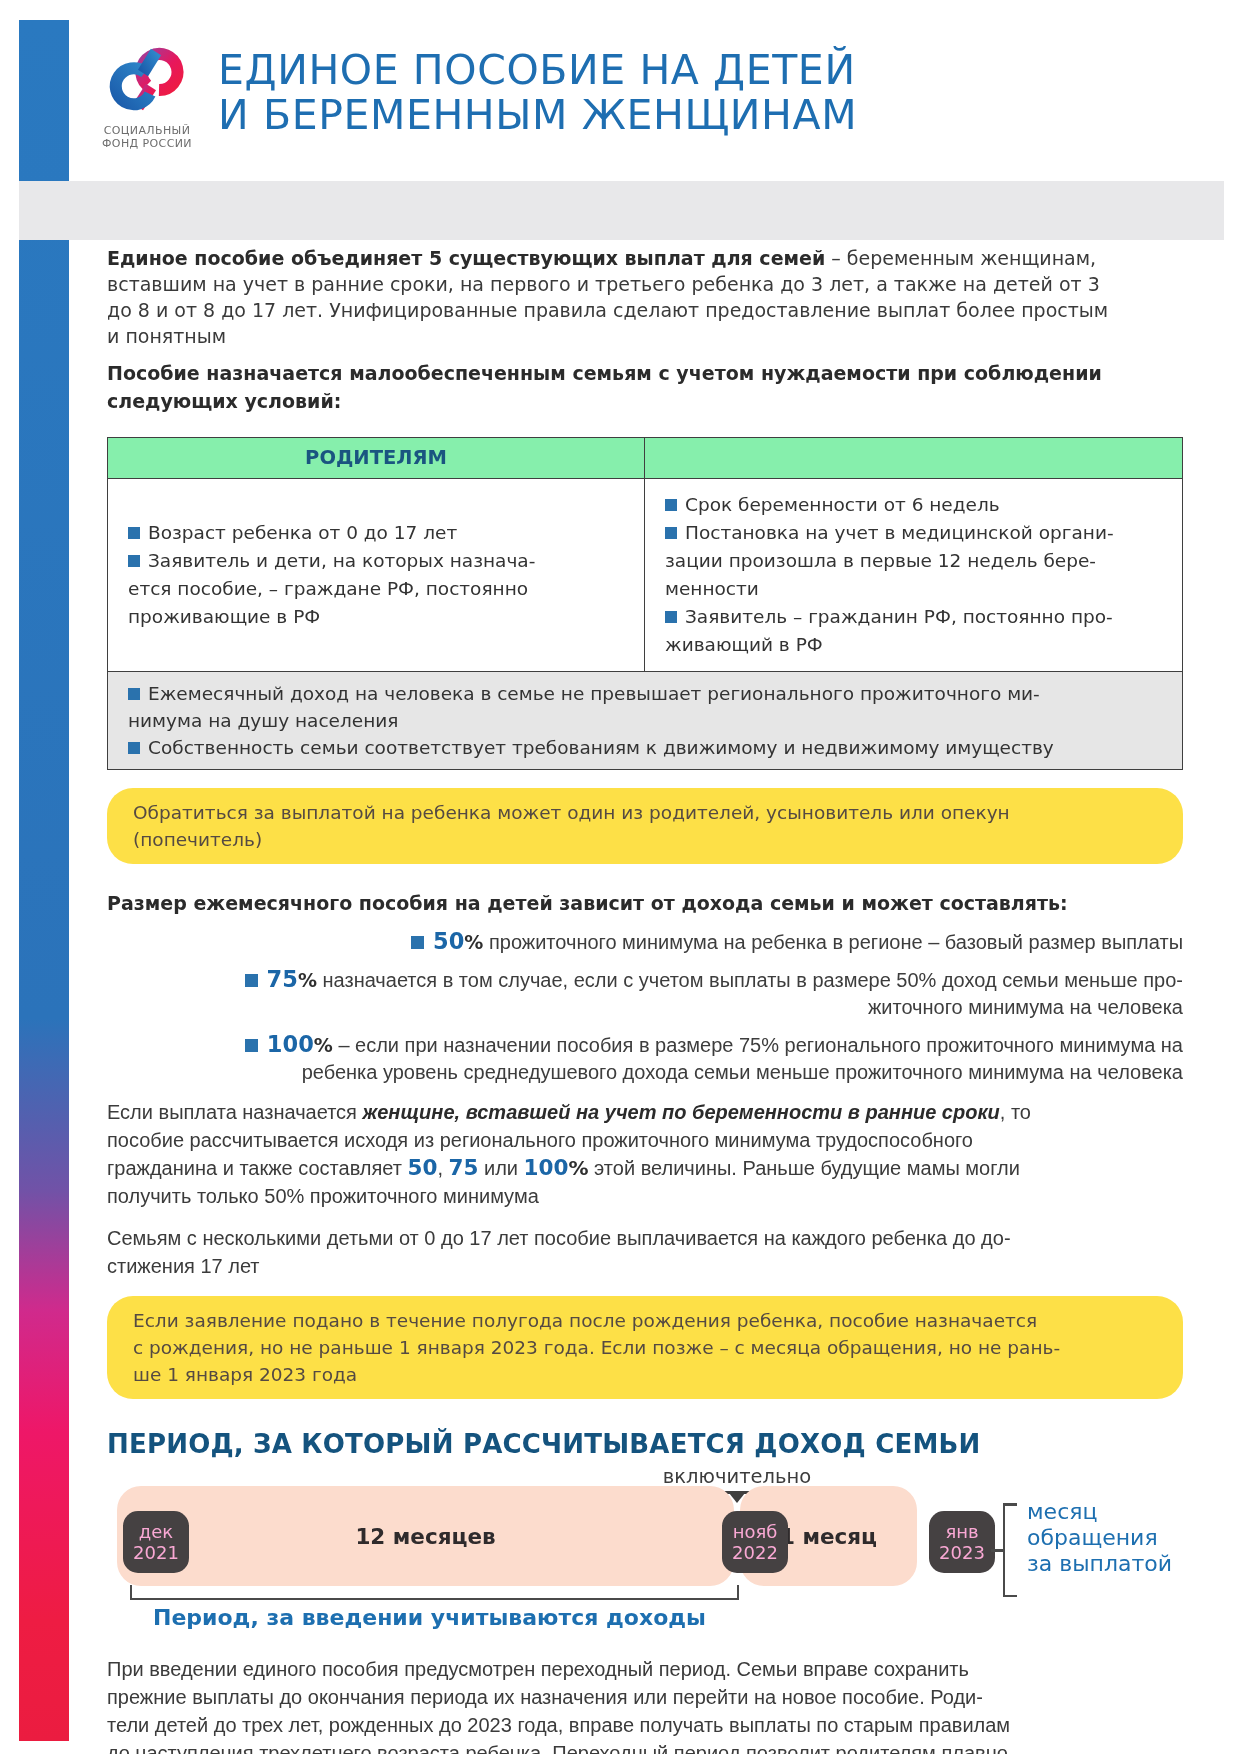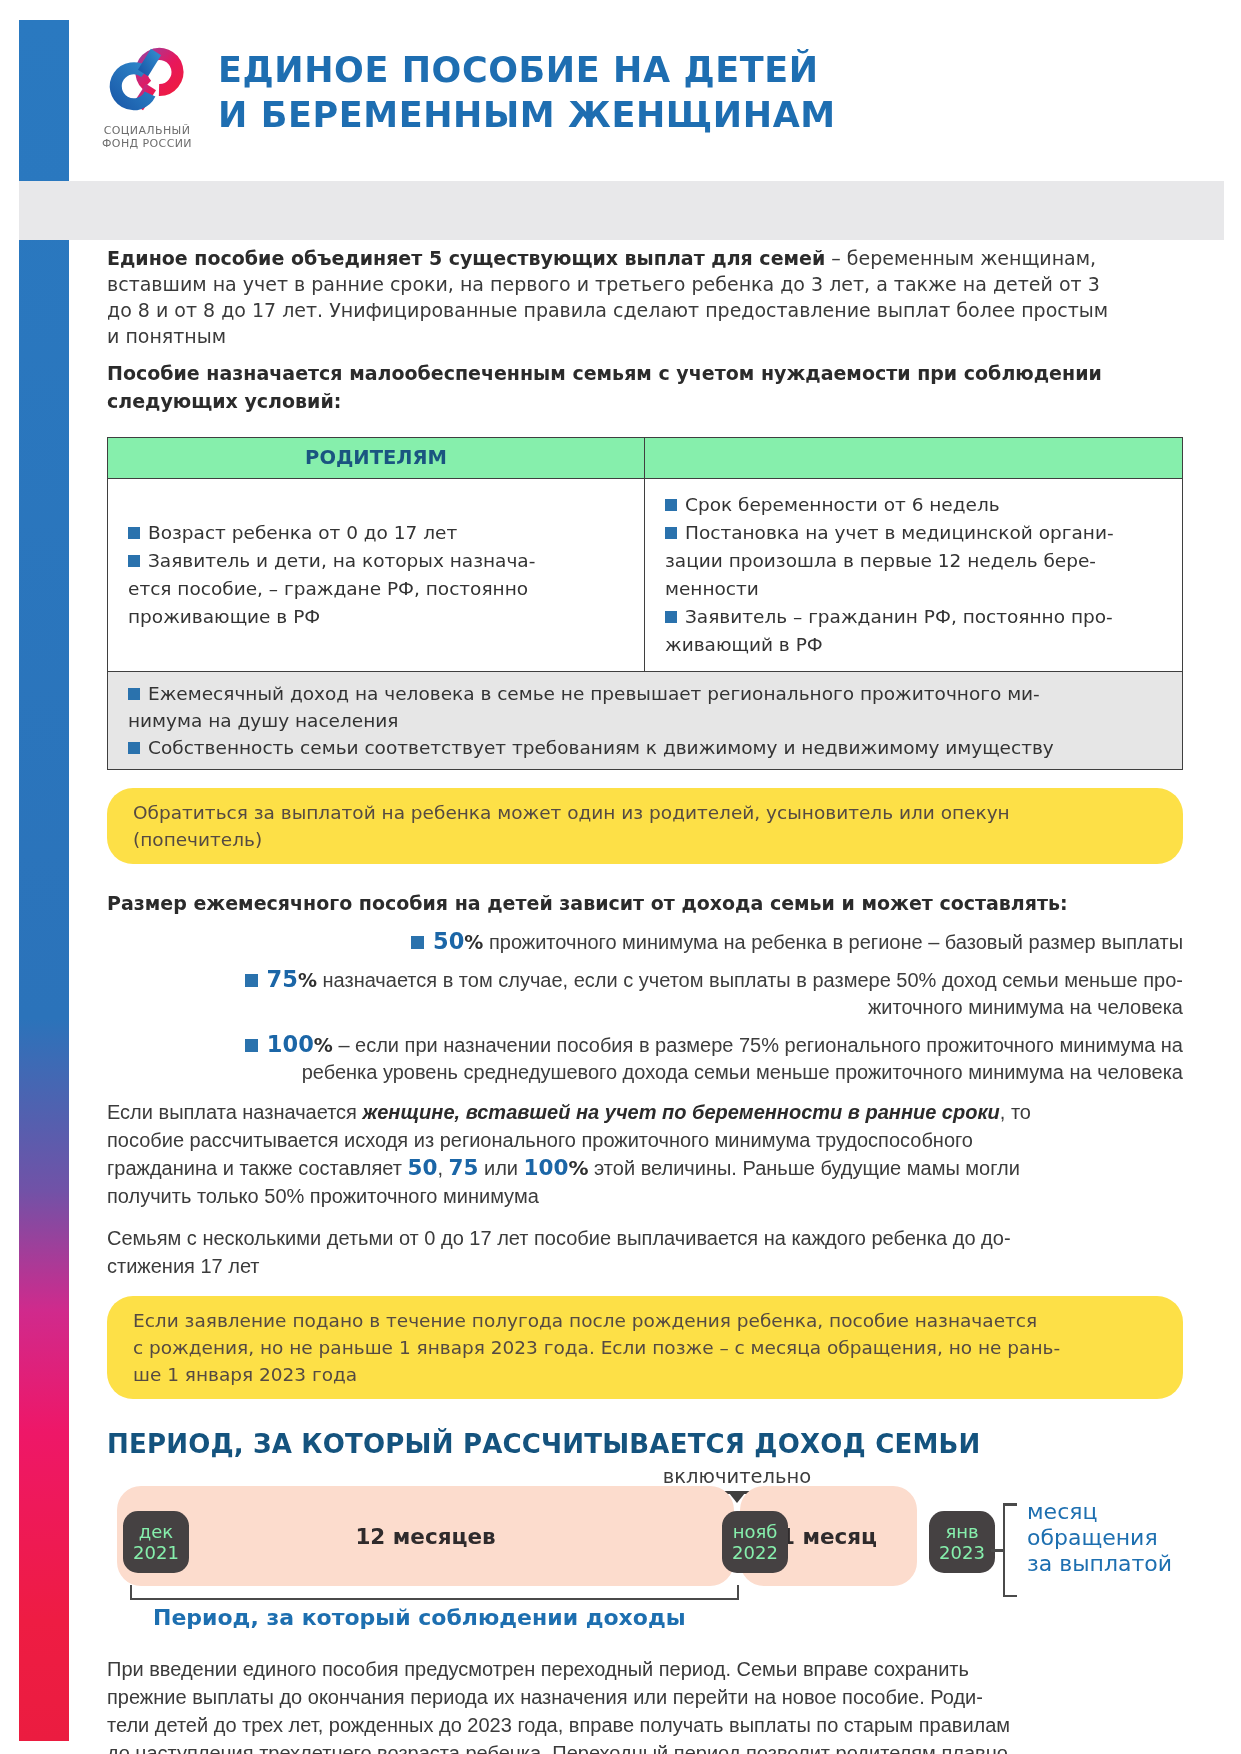--- a/index.html
+++ b/index.html
@@ -10,21 +10,21 @@
   .cond{font-family:"Liberation Sans",sans-serif;}
 
   
   .accent{position:absolute;left:19px;top:20px;width:50px;height:1721px;
     background:linear-gradient(180deg,#2a79c0 0%,#2b73ba 58%,#7152a7 68%,#d02a8c 75%,#ee1768 82%,#ee1c43 93%,#eb1c40 100%);}
 
   
   .band{position:absolute;left:19px;top:181px;width:1205px;height:59px;background:#e8e8ea;}
   .logo-wrap{position:absolute;left:88px;top:40px;width:118px;text-align:center;}
   .logo-caption{margin-top:2px;font-size:11px;line-height:13px;letter-spacing:.4px;color:#6d6d6d;font-weight:normal;}
-  .title{position:absolute;left:218px;top:48px;font-size:35px;line-height:45px;font-weight:700;
+  .title{position:absolute;left:218px;top:48px;font-size:41px;line-height:45px;font-weight:400;
          color:#1e6eb1;letter-spacing:.6px;}
 
   
   .content{position:absolute;left:107px;top:245px;width:1076px;}
 
   .intro{font-size:19px;line-height:26px;color:#3a3a3a;}
   .intro b{color:#2b2b2b;}
   .cond-heading{margin-top:10px;font-size:19px;line-height:28px;font-weight:700;color:#2b2b2b;}
 
   
@@ -61,21 +61,21 @@
   .diagram{position:relative;margin-top:6px;height:170px;}
   .incl-label{position:absolute;left:546px;top:0;width:168px;text-align:center;font-size:19.5px;color:#3c3c3c;}
   .incl-line{position:absolute;left:546px;top:26px;width:168px;height:2.5px;background:#3f3f3f;}
   .notch{position:absolute;left:622px;top:28px;width:0;height:0;
          border-left:8px solid transparent;border-right:8px solid transparent;border-top:10px solid #3f3f3f;}
   .bar{position:absolute;top:21px;height:100px;background:#fcdccd;border-radius:24px;
        display:flex;align-items:center;justify-content:center;}
   .bar1{left:10px;width:617px;} .bar2{left:633px;width:177px;}
   .bar-label{font-size:21.5px;font-weight:700;color:#2f2b2c;}
   .mbox{position:absolute;top:46px;width:66px;height:62px;background:#454142;border-radius:15px;
-        color:#86efac;font-size:18px;line-height:21px;display:flex;align-items:center;justify-content:center;
+        color:#f9a8d4;font-size:18px;line-height:21px;display:flex;align-items:center;justify-content:center;
         text-align:center;}
   .mb1{left:16px;} .mb2{left:615px;} .mb3{left:822px;}
   .ubracket{position:absolute;left:23px;top:120px;width:605px;height:13px;
             border-left:2.5px solid #4a4a4a;border-right:2.5px solid #4a4a4a;border-bottom:2.5px solid #4a4a4a;}
   .income-label{position:absolute;left:46px;top:140px;font-size:22px;font-weight:600;color:#1d6fb0;}
   .cbracket{position:absolute;left:896px;top:38px;width:13px;height:94px;border-left:2.5px solid #4a4a4a;}
   .cbracket::before{content:"";position:absolute;left:0;top:0;width:12px;height:2.5px;background:#4a4a4a;}
   .cbracket::after{content:"";position:absolute;left:0;bottom:0;width:12px;height:2.5px;background:#4a4a4a;}
   .cdash{position:absolute;left:884px;top:84px;width:12px;height:2.5px;background:#4a4a4a;}
   .claim-label{position:absolute;left:920px;top:34px;font-size:22px;line-height:26px;color:#1d6fb0;}
@@ -192,21 +192,21 @@
         </div>
 
       <div class="mbox mb1 pre">дек
 2021</div>
       <div class="mbox mb2 pre">нояб
 2022</div>
       <div class="mbox mb3 pre">янв
 2023</div>
 
       <div class="ubracket"></div>
-      <div class="income-label">Период, за который соблюдении доходы</div>
+      <div class="income-label">Период, за введении учитываются доходы</div>
 
       <div class="cbracket"></div>
       <div class="cdash"></div>
       <div class="claim-label pre">месяц
 обращения
 за выплатой</div>
     </div>
 
     <p class="transition pre cond" style="margin-bottom:0">При введении единого пособия предусмотрен переходный период. Семьи вправе сохранить
 прежние выплаты до окончания периода их назначения или перейти на новое пособие. Роди-

